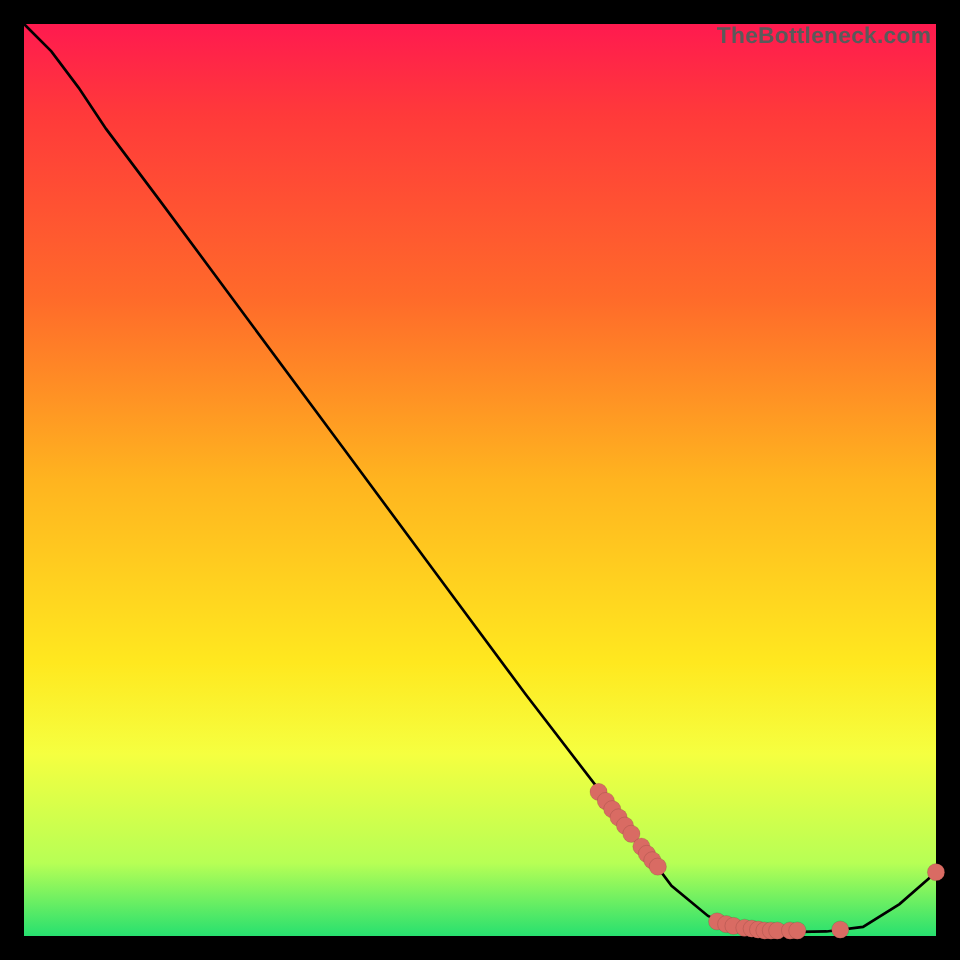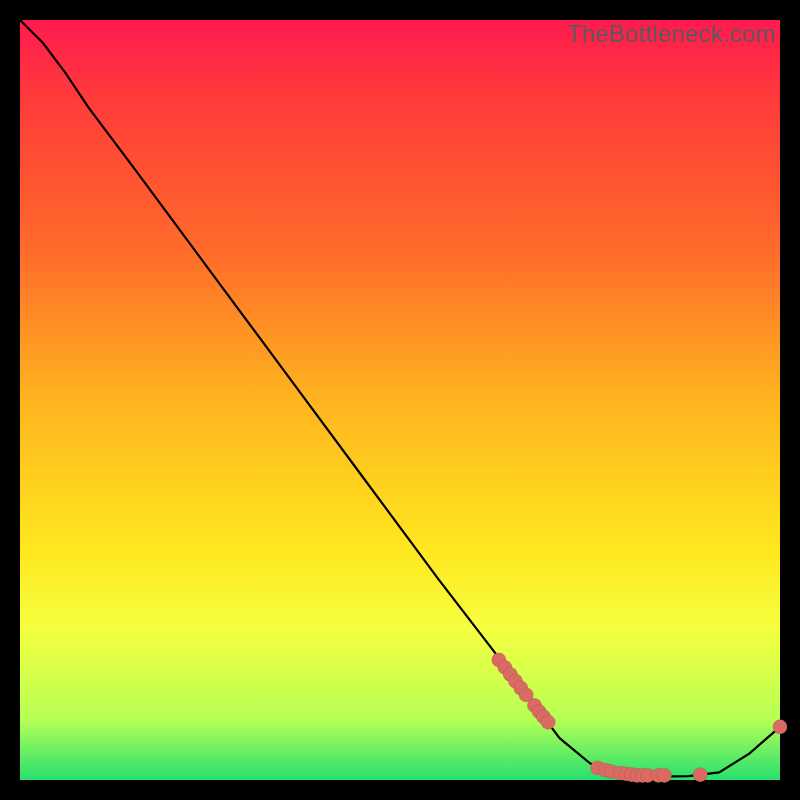--- a/index.html
+++ b/index.html
@@ -32,22 +32,22 @@
       #f5ff40 80%,
       #b7ff55 92%,
       #27e06f 100%
     );
   }
   .watermark {
     position: absolute;
     top: 0px;
     right: 4px;
     font-family: Arial, Helvetica, sans-serif;
-    font-size: 24px;
-    font-weight: 400;
+    font-size: 19px;
+    font-weight: 700;
     color: #5a5a5a;
     letter-spacing: 0.2px;
   }
   svg.overlay {
     position: absolute;
     left: 0;
     top: 0;
     width: 100%;
     height: 100%;
     overflow: visible;

